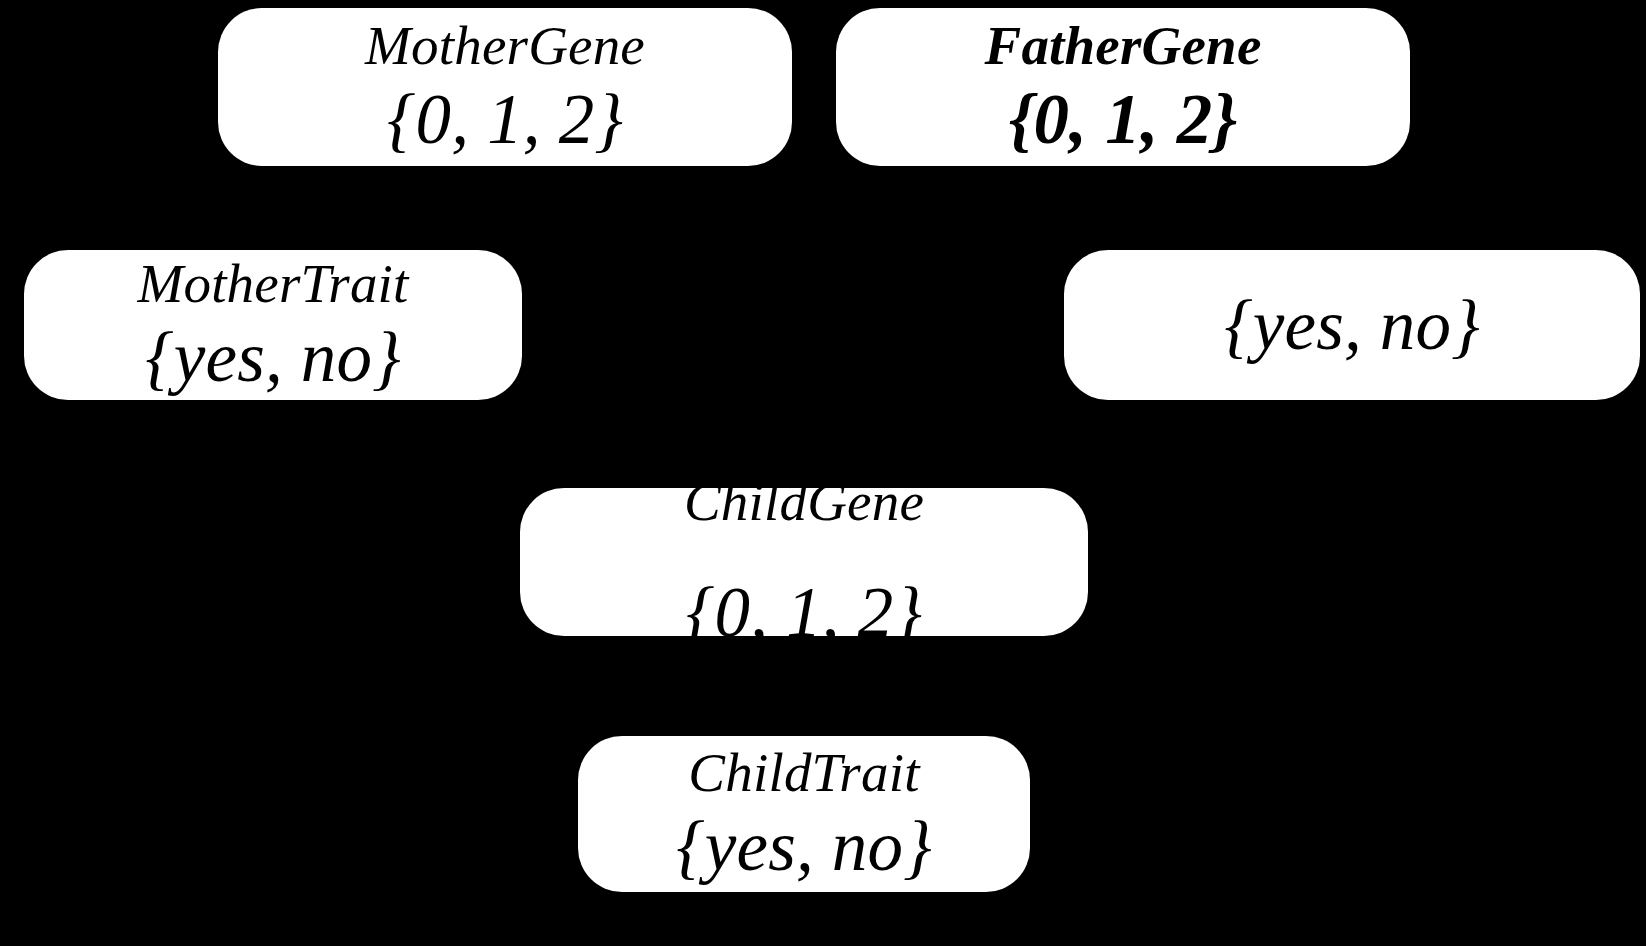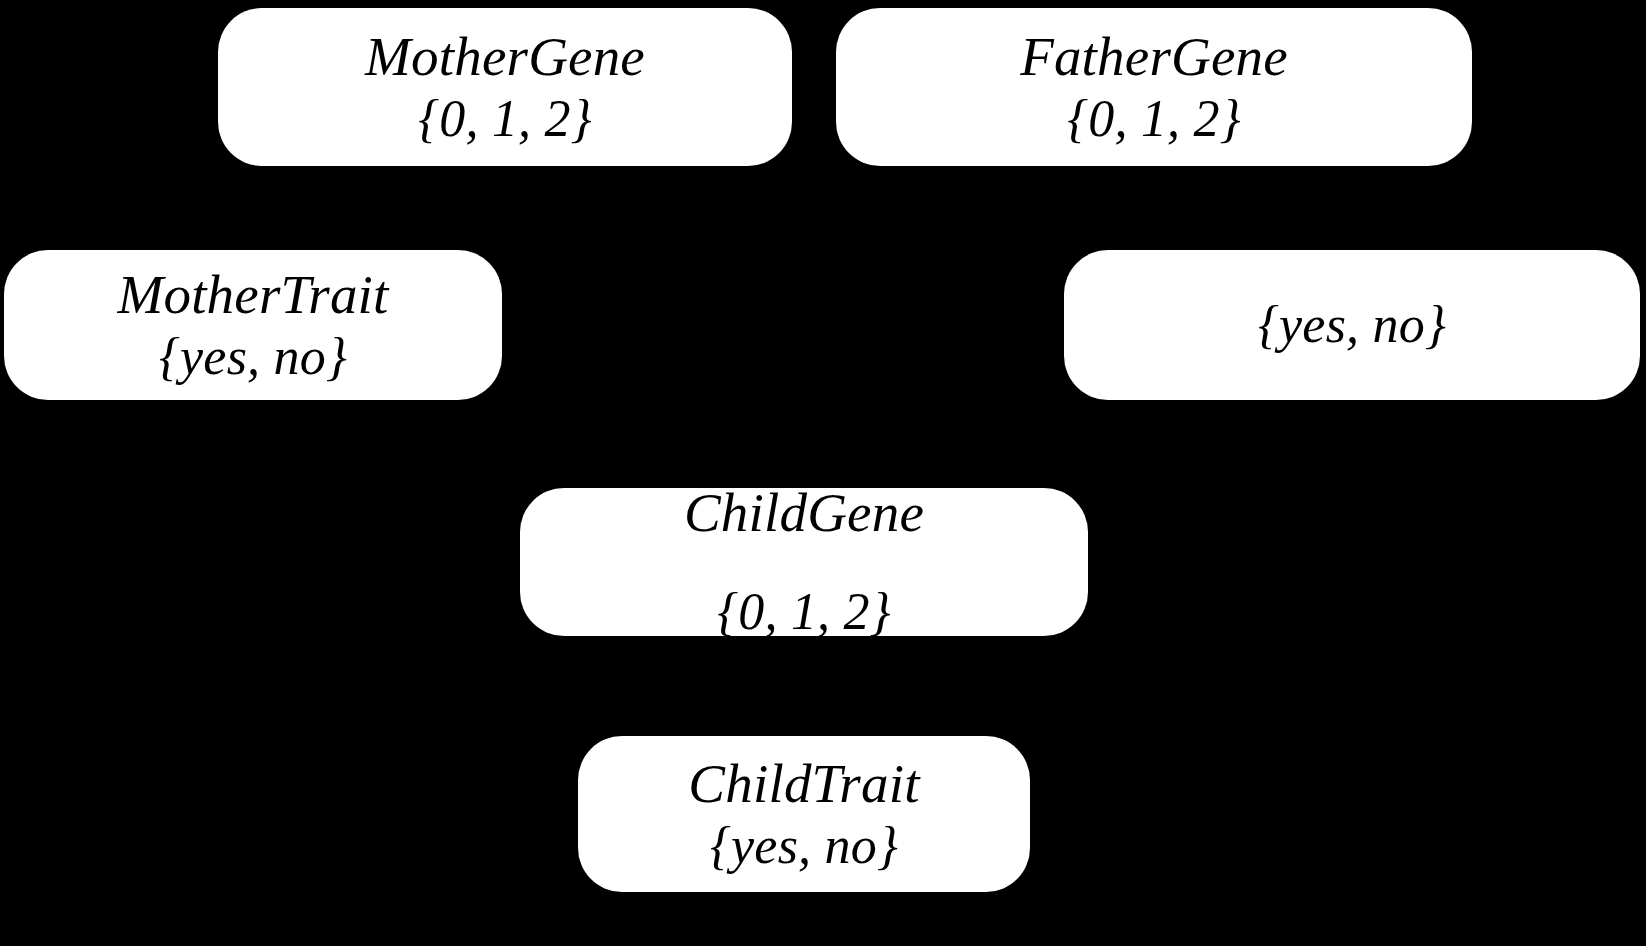--- a/index.html
+++ b/index.html
@@ -34,29 +34,29 @@
     -webkit-font-smoothing: antialiased;
   }
   .node .line1 {
     display: block;
     font-size: 55px;
     letter-spacing: 0.2px;
     white-space: nowrap;
   }
   .node .line2 {
     display: block;
-    font-size: 52px;
+    font-size: 71px;
     letter-spacing: 0.2px;
     white-space: nowrap;
   }
 
   
   #node-mother-gene  { left: 218px;  top: 8px;   width: 574px;  height: 158px; }
-  #node-father-gene  { left: 836px;  top: 8px;   width: 636px;  height: 158px; }
-  #node-mother-trait { left: 4px;    top: 250px; width: 498px;  height: 150px; }
+  #node-father-gene  { left: 836px;  top: 8px;   width: 574px;  height: 158px; font-weight: bold; }
+  #node-mother-trait { left: 24px;    top: 250px; width: 498px;  height: 150px; }
   #node-father-trait { left: 1064px; top: 250px; width: 576px;  height: 150px; }
   #node-child-gene   { left: 520px;  top: 488px; width: 568px;  height: 148px; gap: 37px; }
   #node-child-trait  { left: 578px;  top: 736px; width: 452px;  height: 156px; align-items: center; }
 </style>
 </head>
 <body>
 
 <div id="canvas">
 
   <div class="node" id="node-mother-gene">

